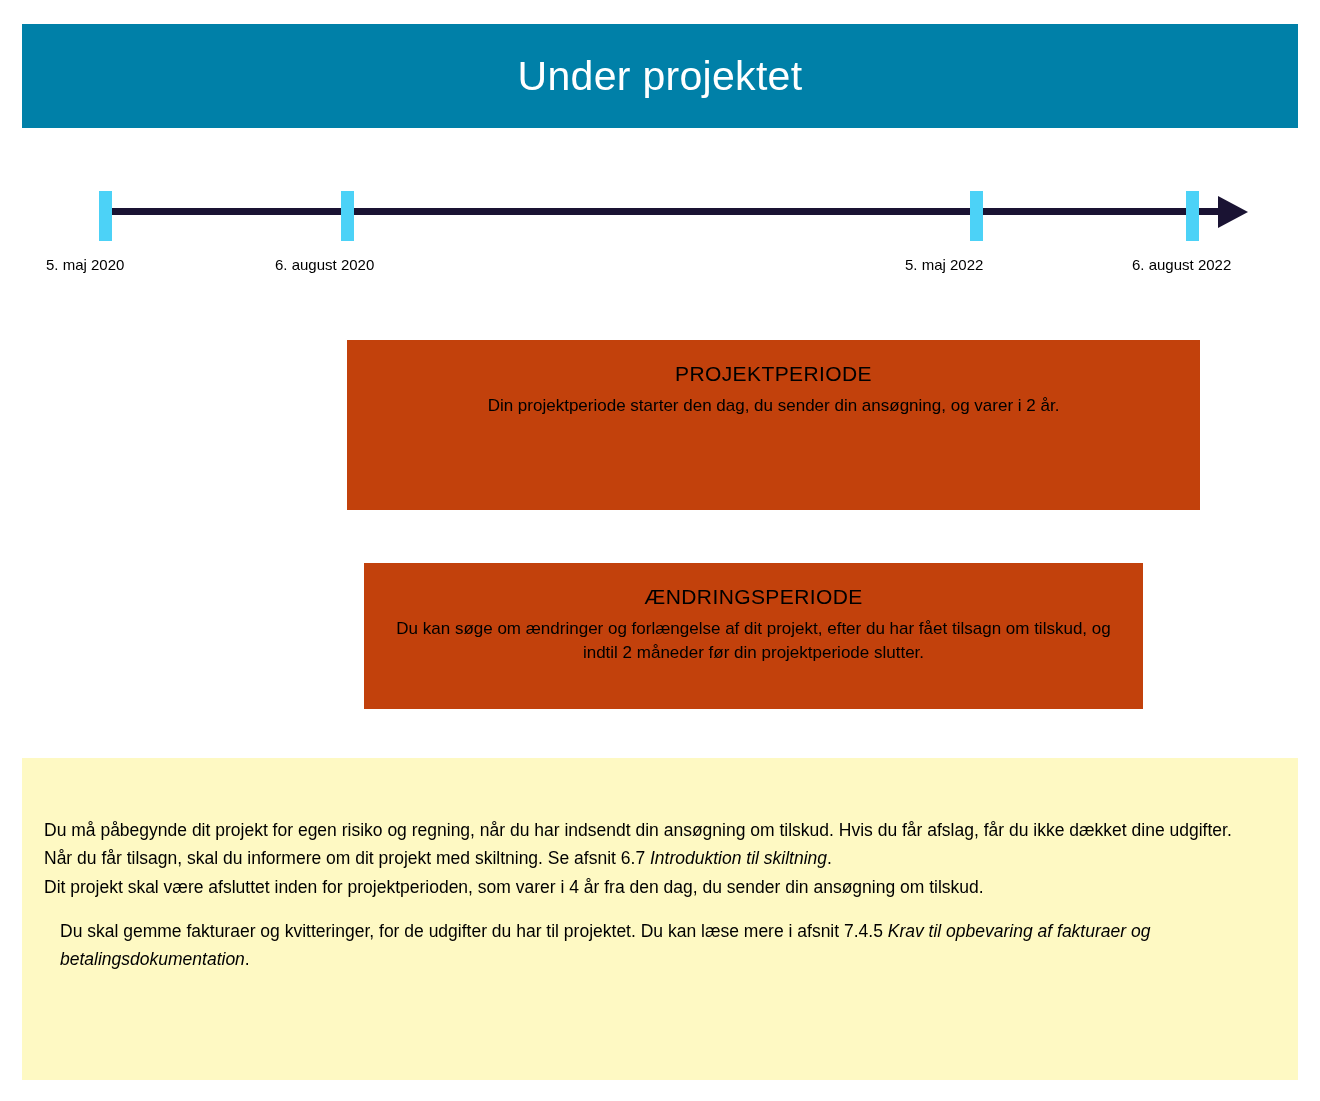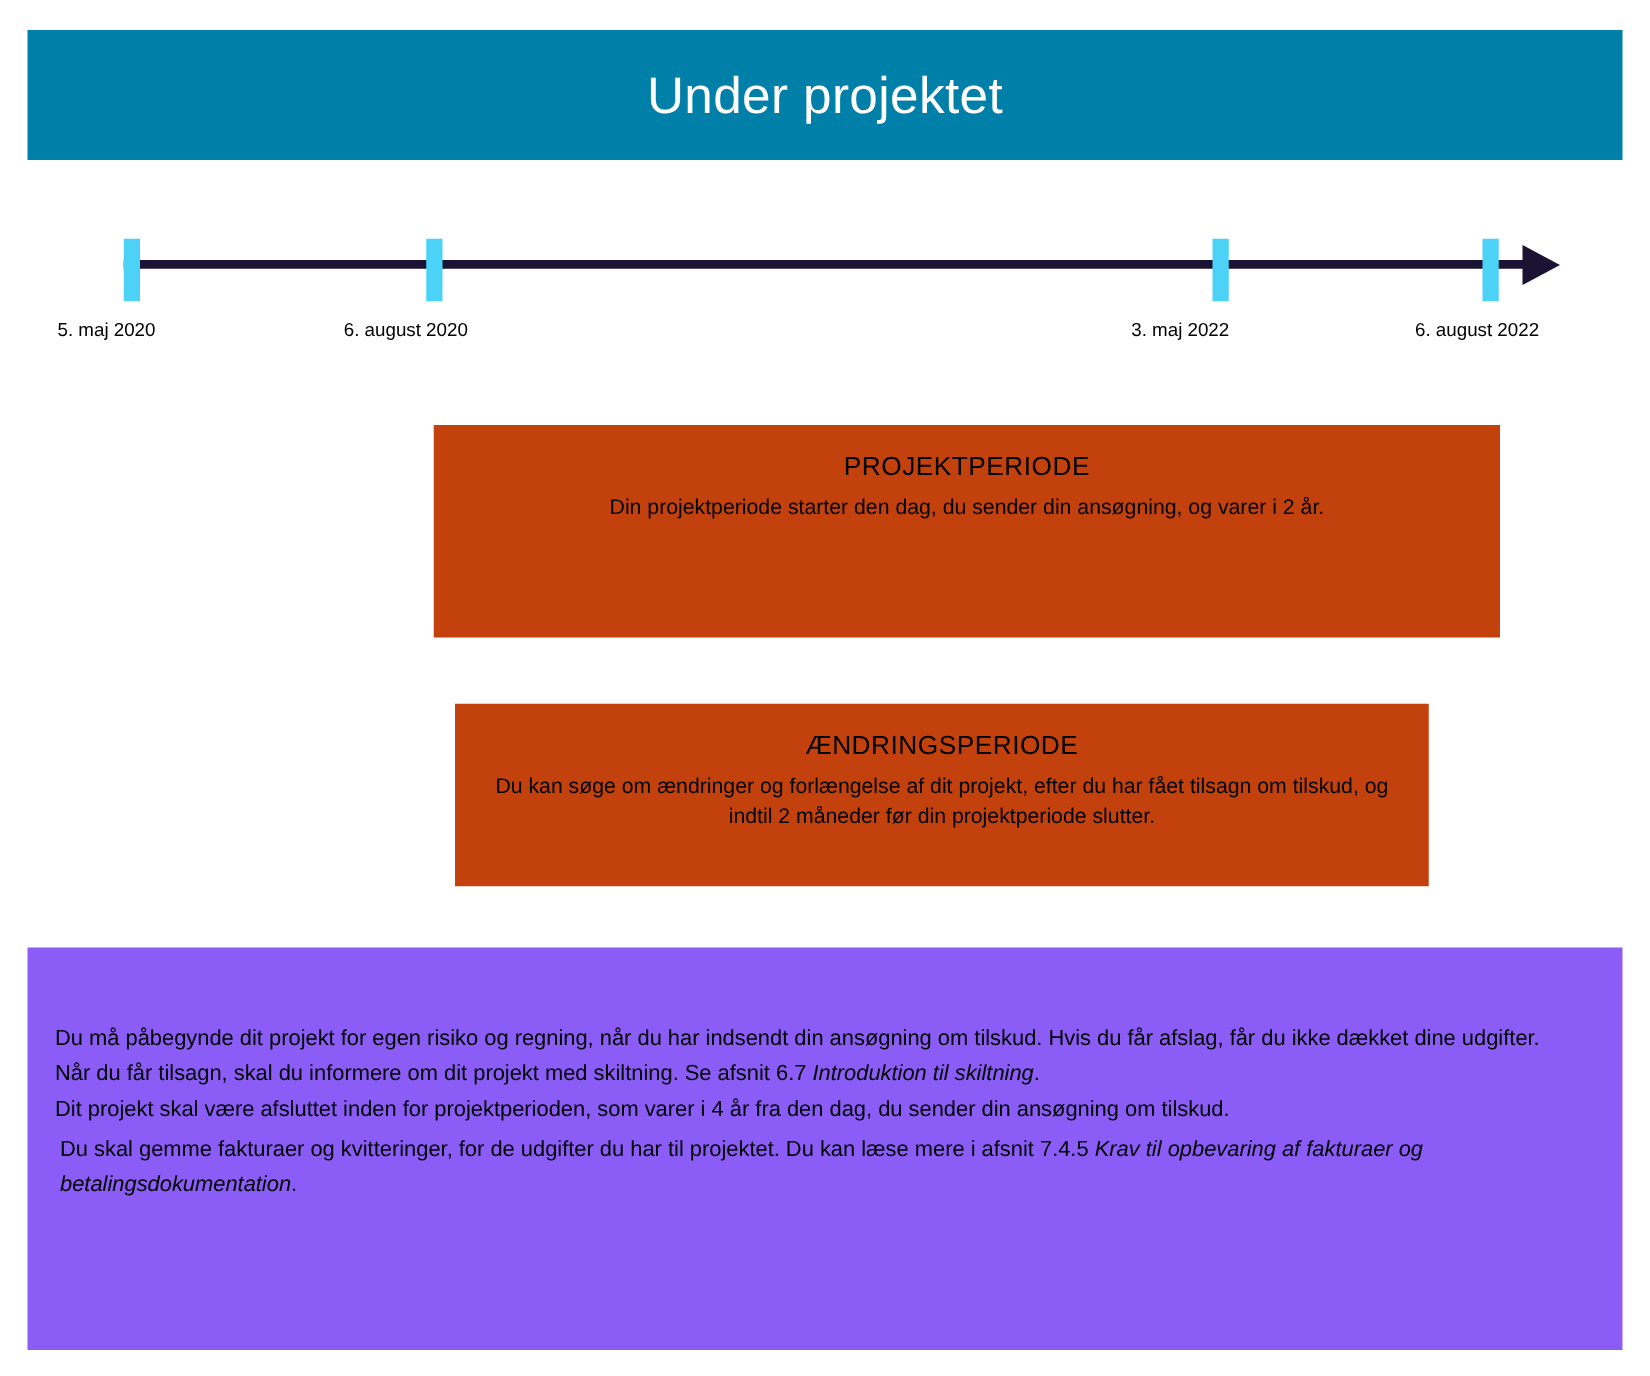--- a/index.html
+++ b/index.html
@@ -106,21 +106,21 @@
     height: 146px;
   }
 
   
   .note-panel {
     position: absolute;
     left: 22px;
     top: 758px;
     width: 1276px;
     height: 322px;
-    background: #8b5cf6;
+    background: #fef9c3;
     box-sizing: border-box;
     padding: 58px 40px 20px 22px;
   }
   .note-line {
     font-size: 17.5px;
     line-height: 1.62;
     color: #000;
   }
   .note-line em {
     font-style: italic;
@@ -137,21 +137,21 @@
   <div class="tl-line"></div>
   <div class="tl-arrow"></div>
 
   <div class="tl-tick" style="left:99px;"></div>
   <div class="tl-tick" style="left:341px;"></div>
   <div class="tl-tick" style="left:970px;"></div>
   <div class="tl-tick" style="left:1186px;"></div>
 
   <div class="tl-label" style="left:46px;">5. maj 2020</div>
   <div class="tl-label" style="left:275px;">6. august 2020</div>
-  <div class="tl-label" style="left:905px;">3. maj 2022</div>
+  <div class="tl-label" style="left:905px;">5. maj 2022</div>
   <div class="tl-label" style="left:1132px;">6. august 2022</div>
 </div>
 
 <div class="infobox" id="box-projektperiode">
   <div class="ib-title">PROJEKTPERIODE</div>
   <div class="ib-body">Din projektperiode starter den dag, du sender din ansøgning, og varer i 2 år.</div>
 </div>
 
 <div class="infobox" id="box-aendringsperiode">
   <div class="ib-title">ÆNDRINGSPERIODE</div>
@@ -161,16 +161,16 @@
 <div class="note-panel">
   <p class="note-line" style="margin:0 0 0 0;">
     <span>Du må påbegynde dit projekt for egen risiko og regning, når du har indsendt din ansøgning om tilskud. Hvis du får afslag, får du ikke dækket dine udgifter.</span><em></em><span></span>
   </p>
   <p class="note-line" style="margin:0;">
     <span>Når du får tilsagn, skal du informere om dit projekt med skiltning. Se afsnit 6.7 </span><em>Introduktion til skiltning</em><span>.</span>
   </p>
   <p class="note-line" style="margin:0;">
     <span>Dit projekt skal være afsluttet inden for projektperioden, som varer i 4 år fra den dag, du sender din ansøgning om tilskud.</span><em></em><span></span>
   </p>
-  <p class="note-line" style="margin:4px;">
+  <p class="note-line" style="margin:16px;">
     <span>Du skal gemme fakturaer og kvitteringer, for de udgifter du har til projektet. Du kan læse mere i afsnit 7.4.5 </span><em>Krav til opbevaring af fakturaer og betalingsdokumentation</em><span>.</span>
   </p>
 </div>
 
 </body></html>

